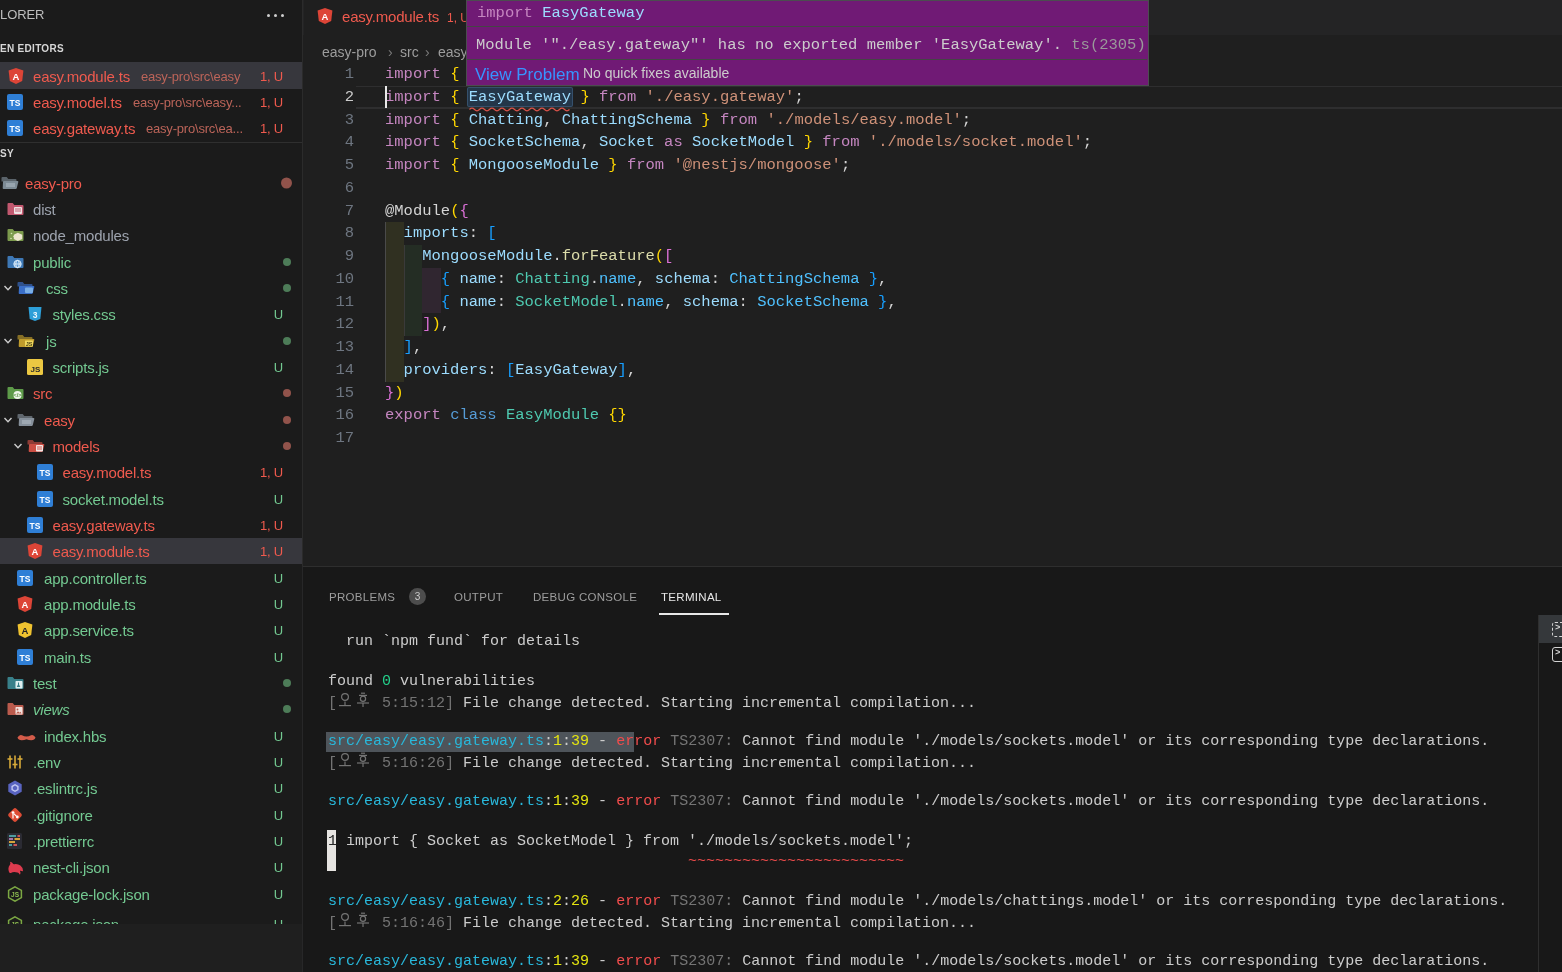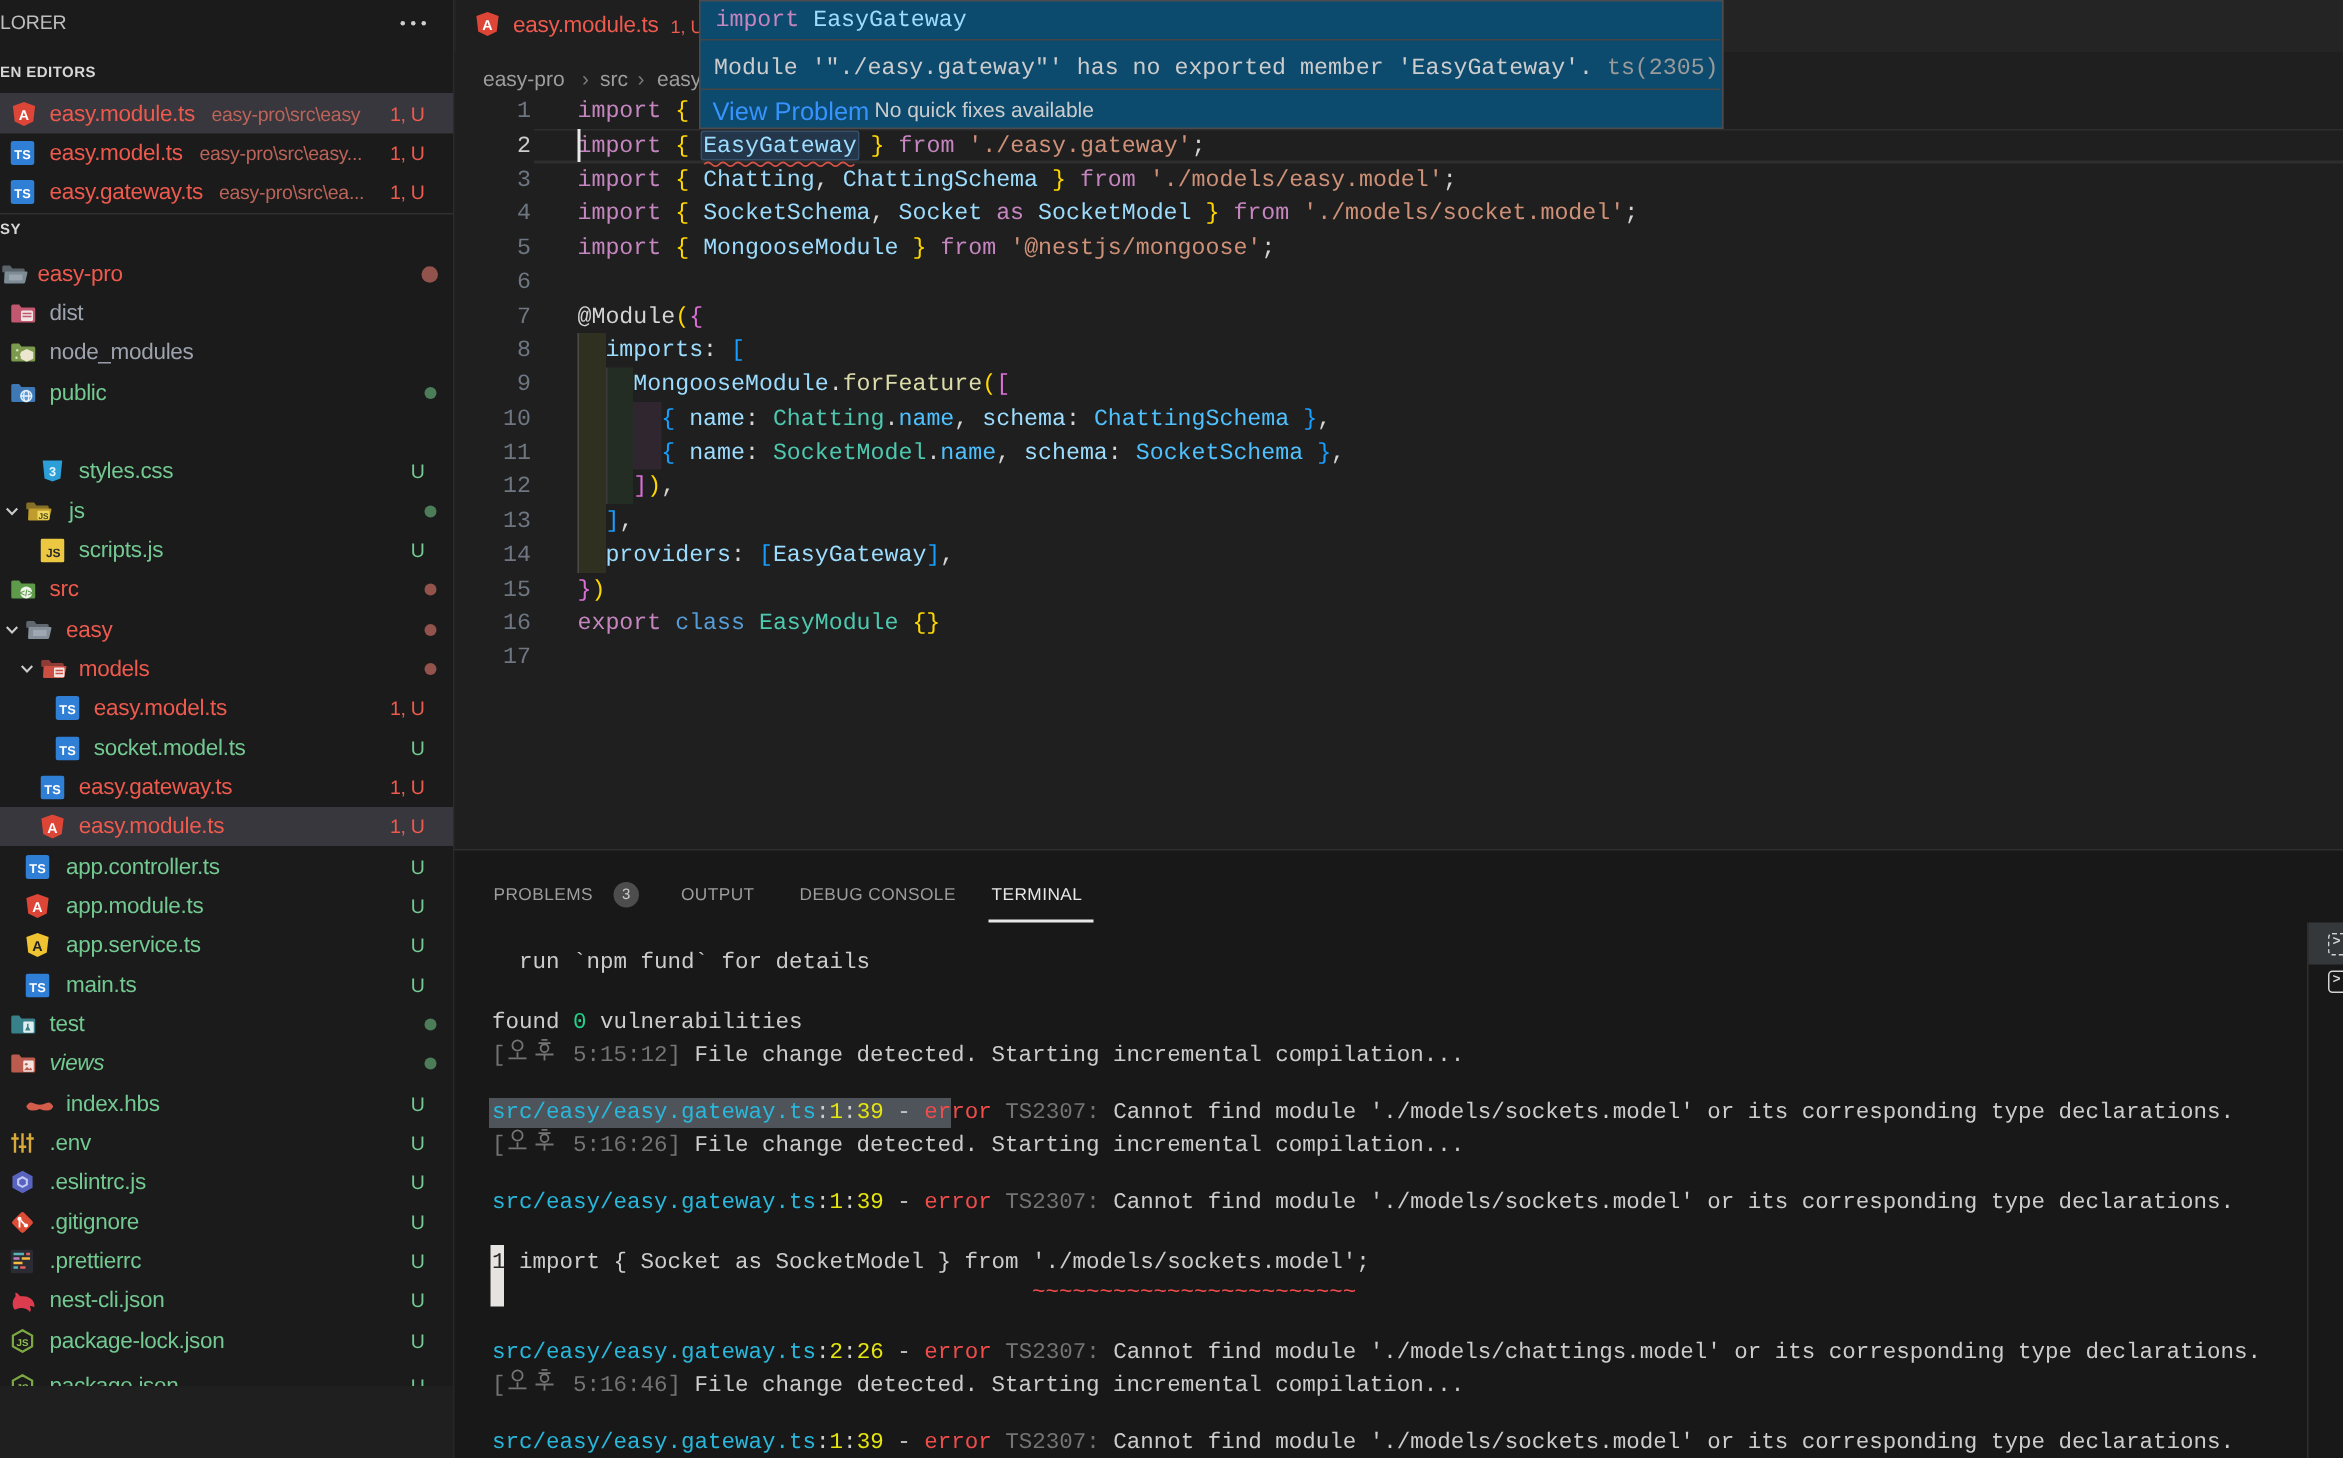--- a/index.html
+++ b/index.html
@@ -26,21 +26,21 @@
 .sep{position:absolute;left:0;width:302px;height:1px;background:#2f2f2f}
 
 #ed{left:302px;top:0;width:1260px;height:566px;background:#1f1f1f;overflow:hidden;border-left:1px solid #2b2b2b}
 .lnum{position:absolute;left:0;width:51px;text-align:right;color:#6e7681;font:15.5px/22.75px "Liberation Mono",monospace}
 .cline{position:absolute;left:82px}
 
 #pn{left:302px;top:566px;width:1260px;height:406px;background:#181818;overflow:hidden;border-top:1px solid #2e2e2e;border-left:1px solid #272728}
 .ptab{position:absolute;top:24px;font-size:11.5px;color:#9d9d9d;letter-spacing:0.3px}
 .tline{position:absolute;left:25px}
 
-#tip{left:466px;top:0;width:683px;height:86px;background:#0c4a6e;border:1px solid #4c4c50;z-index:50}
+#tip{left:466px;top:0;width:683px;height:86px;background:#701a75;border:1px solid #4c4c50;z-index:50}
 </style>
 </head>
 <body>
 
 <div class="ab" id="side">
   <div class="ab" style="left:0;top:7px;font-size:13px;color:#bdbdbd;letter-spacing:-0.1px">LORER</div>
   <div class="ab" style="left:267px;top:14px;width:3.2px;height:3.2px;border-radius:50%;background:#cfcfcf"></div>
     <div class="ab" style="left:274px;top:14px;width:3.2px;height:3.2px;border-radius:50%;background:#cfcfcf"></div>
     <div class="ab" style="left:281px;top:14px;width:3.2px;height:3.2px;border-radius:50%;background:#cfcfcf"></div>
   <div class="sect" style="top:43px">EN EDITORS</div>
@@ -122,20 +122,36 @@
         <span class="ric" style="left:7px">
           <svg width="17" height="15" viewBox="0 0 17 15" style="display:block">
             <path d="M.5 2.5 q0-1 1-1 h4.2 l1.6 2 h8.2 q1 0 1 1 v8 q0 1-1 1 h-14 q-1 0-1-1 Z" fill="#3e78b5"></path>
             <circle cx="10.5" cy="9.5" r="4.3" fill="#5e9ad2"></circle>
             <circle cx="10.5" cy="9.5" r="3.6" fill="none" stroke="#e8f1fa" stroke-width="0.9"></circle>
             <ellipse cx="10.5" cy="9.5" rx="1.7" ry="3.6" fill="none" stroke="#e8f1fa" stroke-width="0.9"></ellipse>
             <line x1="6.9" y1="9.5" x2="14.1" y2="9.5" stroke="#e8f1fa" stroke-width="0.9"></line>
           </svg>
         </span>
         <span class="rlbl" style="left:33px;color:#73c991">public</span>
+        <span class="dot" style="width:8px;height:8px;background:#4d7c58"></span>
+      </div>
+<div class="row" style="top:275.0px;">
+        <span class="chev" style="left:3px">
+          <svg width="10" height="10" viewBox="0 0 10 10" style="display:block">
+            <path d="M1.5 3 L5 6.7 L8.5 3" stroke="#cccccc" stroke-width="1.4" fill="none"></path>
+          </svg>
+        </span>
+        <span class="ric" style="left:17px">
+          <svg width="18" height="15" viewBox="0 0 18 15" style="display:block">
+            <path d="M.5 2.5 q0-1 1-1 h4.2 l1.6 2 h7.2 q1 0 1 1 v1.5 h-15 Z" fill="#3a6fc8" opacity="0.65"></path>
+            <path d="M2.8 5.5 h13.7 q1 0 .8 .9 l-1.5 6.2 q-.2 .9-1.2 .9 h-12 q-1 0-.9-.9 l.3-6.2 q0-.9 .8-.9 Z" fill="#3a6fc8"></path>
+            <rect x="8" y="7" width="8" height="5.5" rx="1" fill="#7db2e8" opacity="0.95"></rect>
+          </svg>
+        </span>
+        <span class="rlbl" style="left:46px;color:#73c991">css</span>
         <span class="dot" style="width:8px;height:8px;background:#4d7c58"></span>
       </div>
 <div class="row" style="top:301.3px;">
         <span class="ric" style="left:27px">
           <svg width="16" height="16" viewBox="0 0 16 16" style="display:block">
             <path d="M1.5 1 h13 l-1.2 12 L8 15 l-5.3-2 Z" fill="#2d9fd8"></path>
             <text x="8" y="11.5" font-size="8.5" font-weight="bold" font-family="Liberation Sans" fill="#eaf6fd" text-anchor="middle">3</text>
           </svg>
         </span>
         <span class="rlbl" style="left:52.5px;color:#73c991">styles.css</span>

